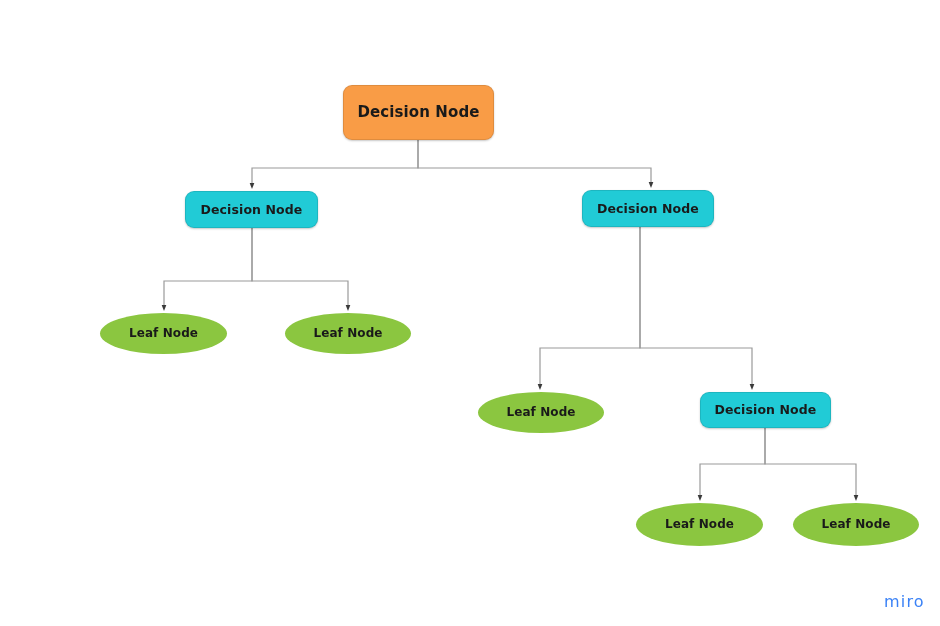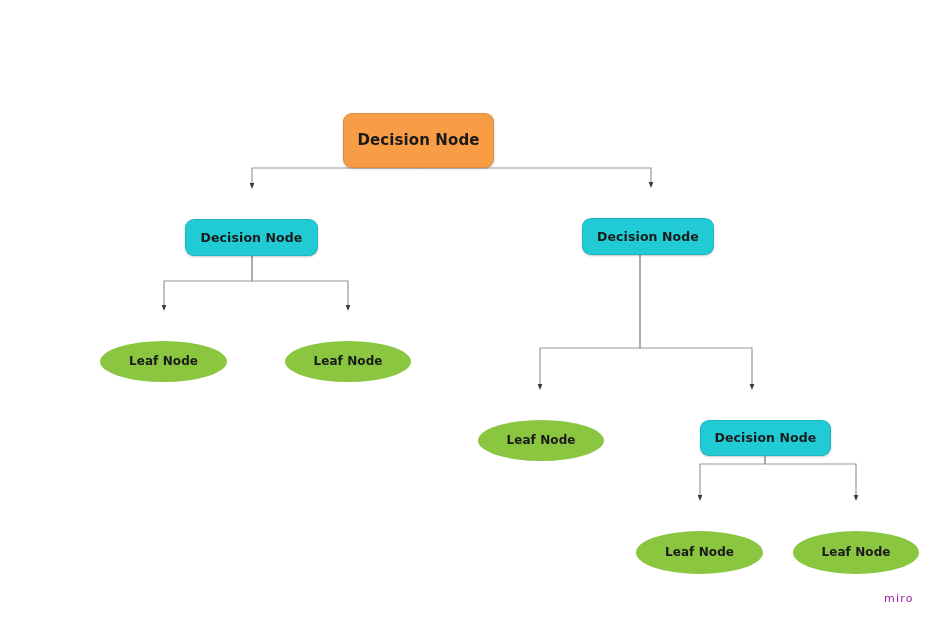--- a/index.html
+++ b/index.html
@@ -27,42 +27,41 @@
     position: absolute;
     display: flex;
     align-items: center;
     justify-content: center;
     box-sizing: border-box;
     color: #1a1a1a;
     font-weight: bold;
     letter-spacing: 0.1px;
     line-height: 1.1;
     user-select: none;
-    margin-top: 28px;
   }
   .node-decision {
     border-radius: 9px;
     border: 1px solid rgba(0,0,0,0.10);
     box-shadow: 0 1px 2px rgba(0,0,0,0.22);
   }
   .node-root {
     font-size: 15px;
   }
   .node-branch {
     font-size: 12.5px;
   }
   .node-leaf {
     border-radius: 50%;
     font-size: 12px;
   }
   .watermark {
     position: absolute;
-    font-size: 11px;
+    font-size: 16px;
     letter-spacing: 1.2px;
-    color: #a21caf;
+    color: #3b82f6;
     font-weight: normal;
     user-select: none;
   }
 </style>
 </head>
 <body>
 
 <div id="canvas">
 
   <svg id="edge-layer" viewBox="0 0 940 626" xmlns="http://www.w3.org/2000/svg">

